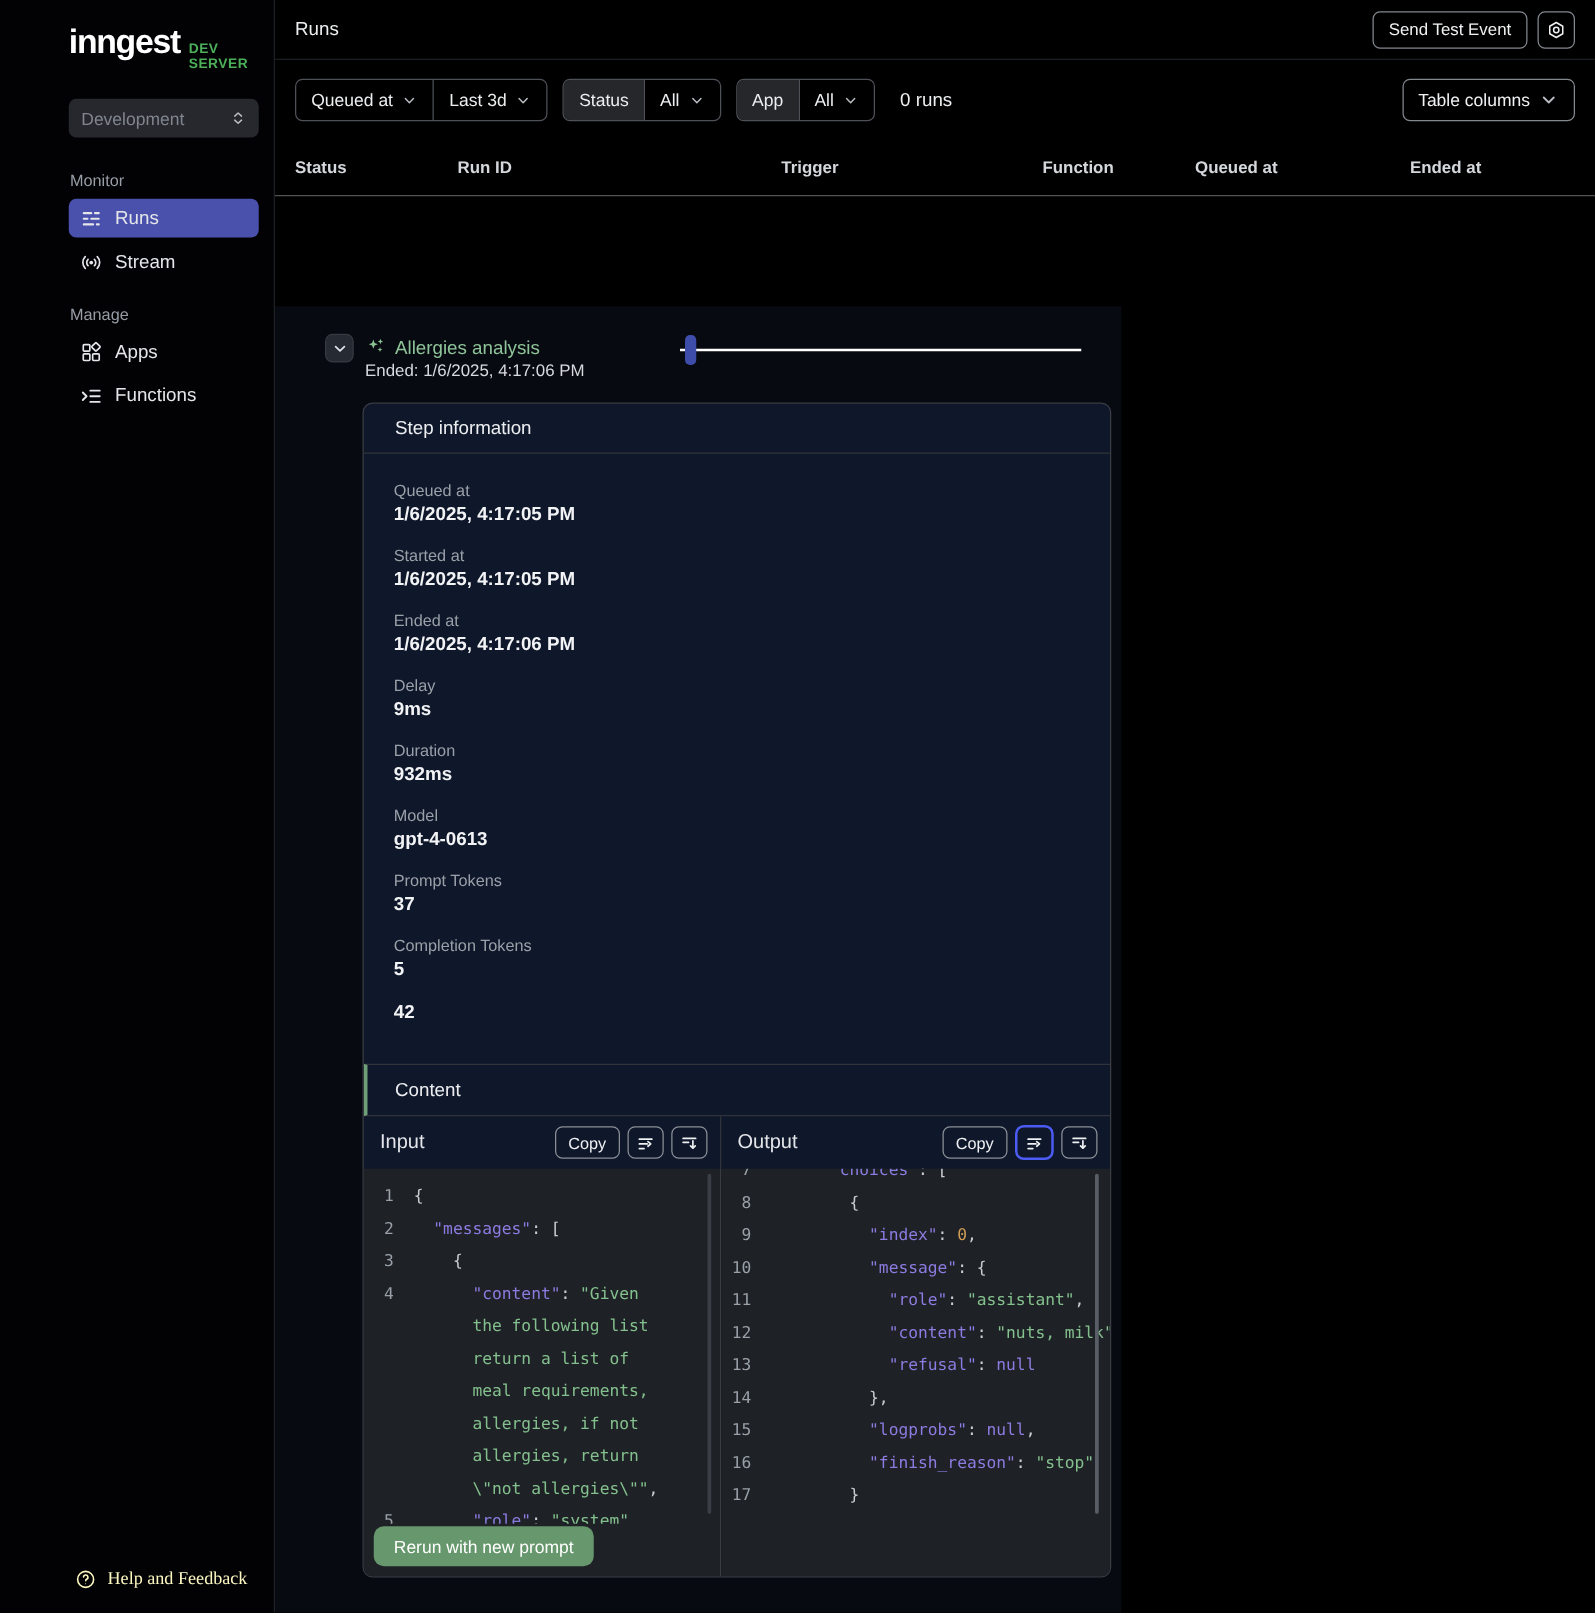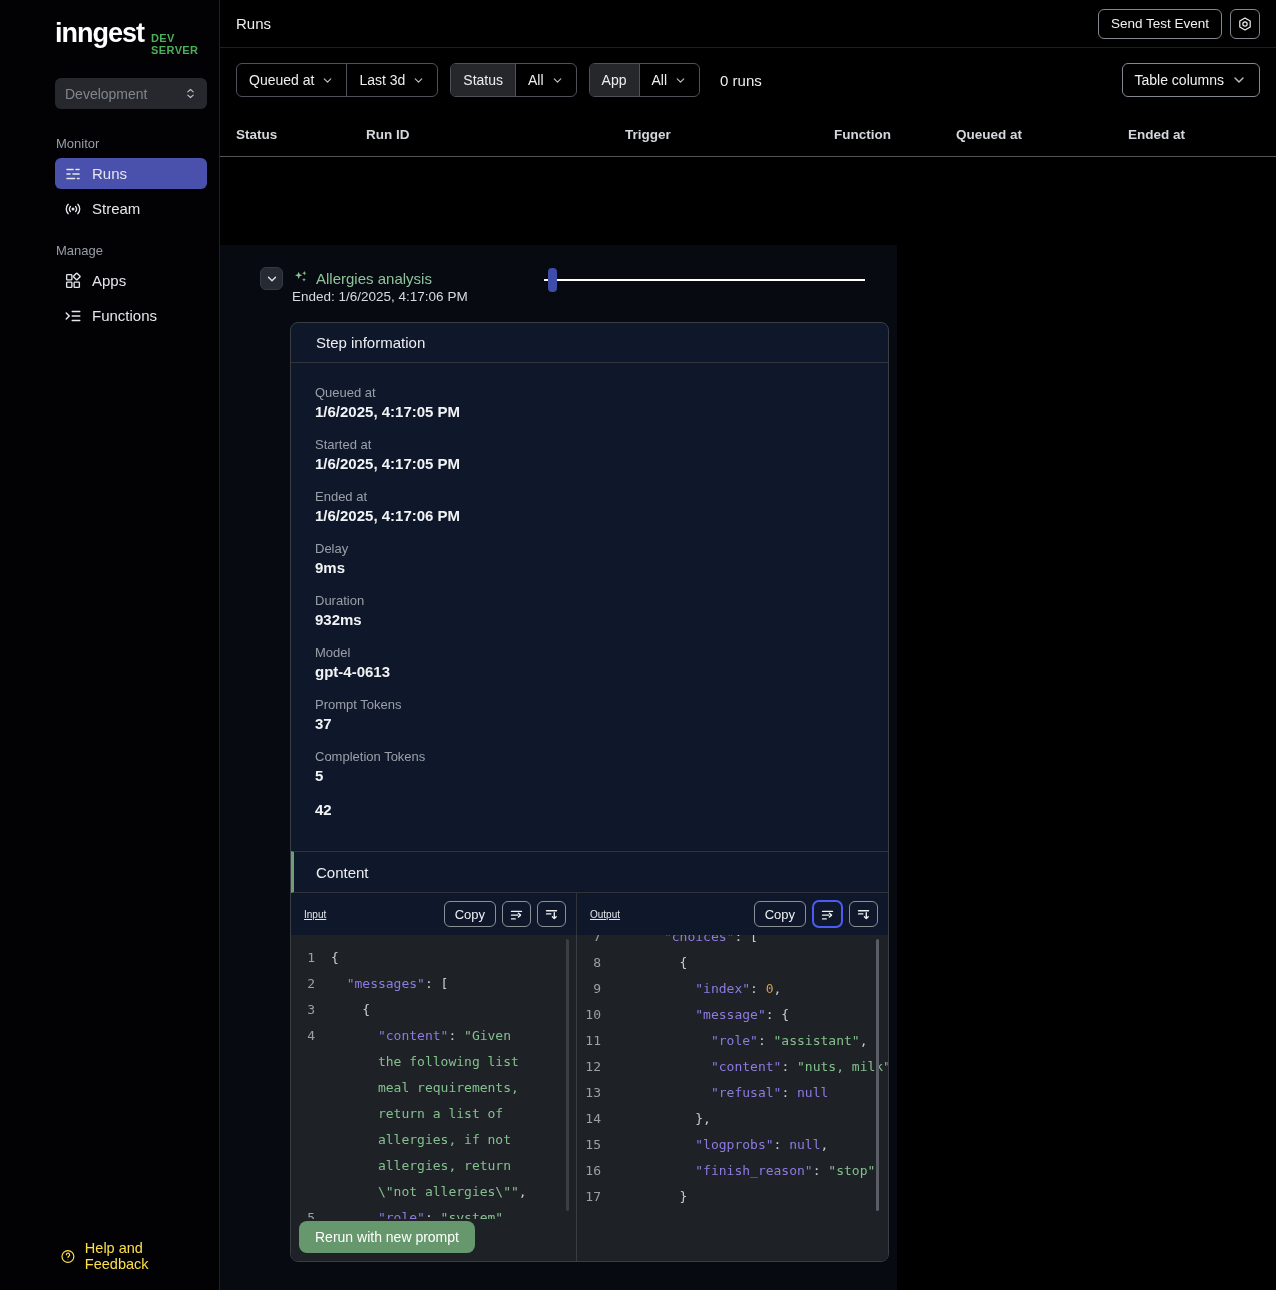--- a/index.html
+++ b/index.html
@@ -12,21 +12,21 @@
   .logo-row{display:flex;align-items:baseline;gap:7px;padding:18px 12px 12px;}
   .logo{font-size:27px;font-weight:800;letter-spacing:-1px;color:#fff;}
   .badge{font-size:11px;font-weight:700;letter-spacing:.4px;color:#4cb05a;}
   .env-select{margin:10px 12px;height:31px;background:#26282d;border-radius:6px;display:flex;
     align-items:center;justify-content:space-between;padding:0 10px;color:#80858e;font-size:14px;cursor:pointer;}
   .section-label{margin:17px 0 5px 13px;color:#979da6;font-size:13px;}
   .nav-item{margin:2px 12px;height:31px;display:flex;align-items:center;gap:10px;padding:0 9px;
     border-radius:6px;font-size:15px;color:#e4e6e9;cursor:pointer;}
   .nav-item.active{background:#4a51ad;}
   .nav-item svg{width:18px;height:18px;flex:0 0 18px;}
-  .help-row{margin-top:auto;display:flex;align-items:center;gap:9px;padding:0 17px 18px;font-size:14.5px;color:#fde047;cursor:pointer;}
+  .help-row{margin-top:auto;display:flex;align-items:center;gap:9px;padding:0 17px 18px;font-size:14.5px;color:#fef9c3;cursor:pointer;font-family:Liberation Serif, serif;}
   .help-row svg{width:17px;height:17px;}
 
   
   .main{position:absolute;left:220px;top:0;right:0;bottom:0;background:#000;}
   .topbar{height:48px;border-bottom:1px solid #1b1e22;display:flex;align-items:center;padding:0 16px;}
   .topbar-title{font-size:15px;color:#eceef0;}
   .topbar-right{margin-left:auto;display:flex;gap:8px;align-items:center;}
   .btn-outline{border:1px solid #83878f;border-radius:6px;background:transparent;color:#f0f1f3;
     font-size:13.5px;height:30px;padding:0 12px;display:flex;align-items:center;justify-content:center;
     font-family:Liberation Sans, sans-serif;cursor:pointer;gap:7px;}
@@ -67,21 +67,21 @@
   .step-body{height:488px;padding:22px 24px 0;}
   .field{height:52px;}
   .f-label{font-size:13px;color:#9aa0a8;margin-bottom:3px;}
   .f-value{font-size:15px;font-weight:700;color:#f2f3f5;}
   .content-hdr{height:42px;border-top:1px solid #303339;border-bottom:1px solid #303339;
     border-left:3px solid #6f9f77;display:flex;align-items:center;padding-left:22px;font-size:15px;color:#eceef0;}
   .io-row{display:flex;height:42px;}
   .io-cell{flex:0 0 286px;display:flex;align-items:center;padding:0 10px 0 13px;gap:6px;}
   .io-cell.lft{border-right:1px solid #303339;}
   .io-cell.rgt{flex:1;}
-  .io-label{font-size:10px;color:#e3e5e9;margin-right:auto;text-decoration:underline;}
+  .io-label{font-size:16px;color:#e3e5e9;margin-right:auto;}
   .mini-btn{border:1px solid #8b9097;border-radius:6px;background:transparent;color:#eef0f2;
     font-size:13px;height:26px;padding:0 10px;display:flex;align-items:center;justify-content:center;
     font-family:inherit;cursor:pointer;}
   .mini-icon{width:29px;padding:0;}
   .mini-icon svg{width:15px;height:15px;}
   .mini-icon.active{border:2px solid #4c5bf3;border-radius:7px;width:31px;height:28px;}
 
   .code-row{display:flex;height:328px;}
   .code-pane{flex:0 0 286px;background:#1e2126;overflow:hidden;position:relative;
     font-family:"DejaVu Sans Mono", monospace;font-size:13px;line-height:26px;}
@@ -351,22 +351,22 @@
       </div>
 
       <div class="code-row">
         <div class="code-pane lft">
           <div class="code-inner inp" id="input-code">
               <div class="cl"><span class="ln">1</span><span class="tok-p">{</span></div>
               <div class="cl"><span class="ln">2</span><span class="tok-k">  "messages"</span><span class="tok-p">: [</span></div>
               <div class="cl"><span class="ln">3</span><span class="tok-p">    {</span></div>
               <div class="cl"><span class="ln">4</span><span class="tok-k">      "content"</span><span class="tok-p">: </span><span class="tok-s">"Given</span></div>
               <div class="cl"><span class="ln"></span><span class="tok-s">      the following list</span></div>
+              <div class="cl"><span class="ln"></span><span class="tok-s">      return a list of</span></div>
               <div class="cl"><span class="ln"></span><span class="tok-s">      meal requirements,</span></div>
-              <div class="cl"><span class="ln"></span><span class="tok-s">      return a list of</span></div>
               <div class="cl"><span class="ln"></span><span class="tok-s">      allergies, if not</span></div>
               <div class="cl"><span class="ln"></span><span class="tok-s">      allergies, return</span></div>
               <div class="cl"><span class="ln"></span><span class="tok-s">      \"not allergies\""</span><span class="tok-p">,</span></div>
               <div class="cl"><span class="ln">5</span><span class="tok-k">      "role"</span><span class="tok-p">: </span><span class="tok-s">"system"</span></div>
             </div>
           <div class="sbar inp"></div>
         </div>
         <div class="code-pane rgt">
           <div class="code-inner outp" id="output-code">
               <div class="cl"><span class="ln">7</span><span class="tok-k">      "choices"</span><span class="tok-p">: [</span></div>

